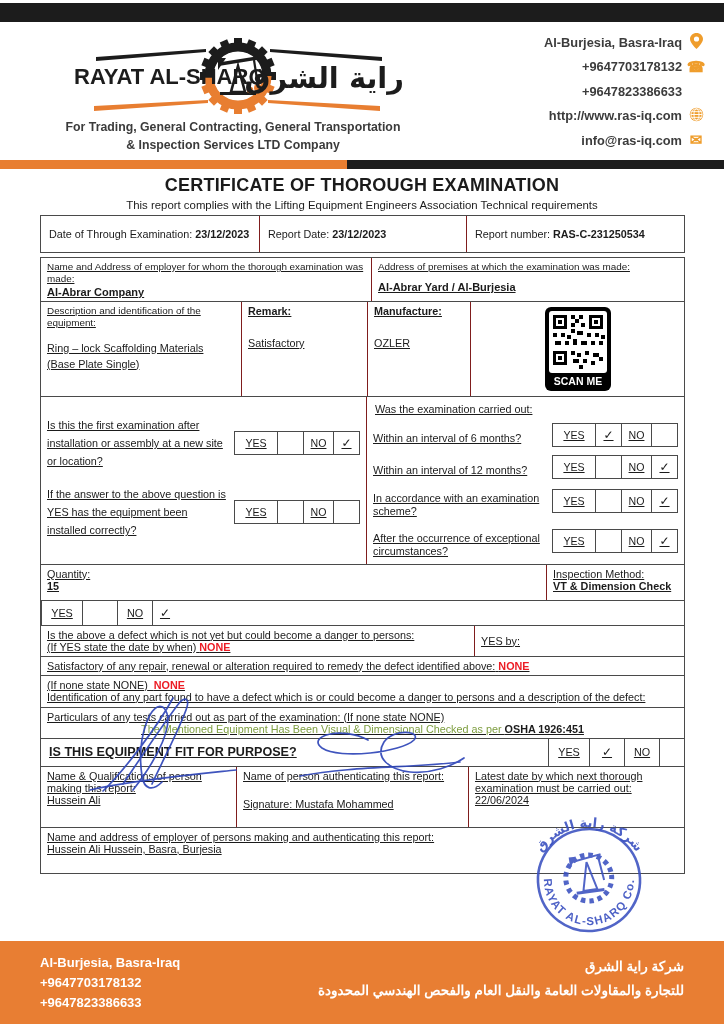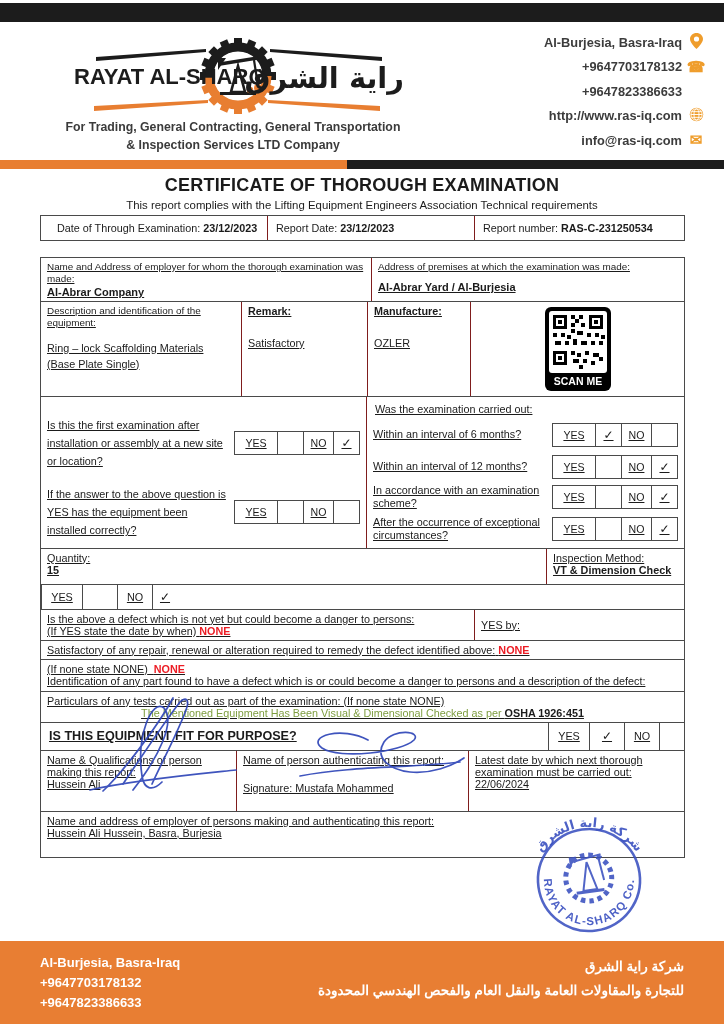--- a/index.html
+++ b/index.html
@@ -19,22 +19,22 @@
                   font-size:12.8px; font-weight:bold; color:#3c3c3c; }
   .contact-ic { width:24px; text-align:center; margin-left:2px; color:#EF9D2C; font-size:15px; }
   .stripe { position:absolute; top:160px; left:0; width:724px; height:9px; display:flex; }
   .stripe-orange { width:347px; height:100%; background:#E87E31; }
   .stripe-black { width:377px; height:100%; background:#1c1c1c; }
   
   .title-block { position:absolute; top:175px; left:0; width:724px; text-align:center; }
   .title-block h1 { font-size:18px; letter-spacing:.2px; }
   .subtitle { font-size:11.4px; margin-top:3px; }
   
-  .dates-row { position:absolute; top:215px; left:40px; width:645px; height:26px;
-               display:flex; border:1px solid #4a4a4a; font-size:10.8px;padding-left:8px; }
+  .dates-row { position:absolute; top:215px; left:40px; width:645px; height:38px;
+               display:flex; border:1px solid #4a4a4a; font-size:10.8px; }
   .dates-row .c { display:flex; align-items:center; padding:0 8px; }
   .tbl { position:absolute; top:257px; left:40px; width:645px; border:1px solid #4a4a4a; font-size:10.8px;text-decoration:underline; }
   .trow { display:flex; align-items:stretch; }
   .trow + .trow { border-top:1px solid #4a4a4a; }
   .c { padding:3px 6px; }
   .c + .c { border-left:1px solid #7f1d1d; }
   .grow { flex:1 1 auto; }
   .lbl-sm { font-size:9.9px; line-height:1.25; }
   .b { font-weight:bold; }
   .bu { font-weight:bold; text-decoration:underline; }
@@ -44,21 +44,21 @@
   
   .cbg { display:flex; flex:0 0 124px; height:24px; border:1px solid #4a4a4a; background:#fff; }
   .cbg span { display:flex; align-items:center; justify-content:center; font-size:10.6px; }
   .cbg .cl { width:42px; } .cbg .cc { width:26px; border-left:1px solid #4a4a4a; font-size:12px; }
   .cbg .cn { width:30px; border-left:1px solid #4a4a4a; }
   
   .yn { display:flex; align-items:center; justify-content:center; border-left:1px solid #4a4a4a; }
   .w41{flex:0 0 41px;} .w35{flex:0 0 35px;} .w25{flex:0 0 25px; font-size:12px;}
   .qrow { display:flex; align-items:center; }
   .crow { display:flex; align-items:center; margin-bottom:5px; }
-  .crow .qt { flex:1 1 auto; padding-right:6px; line-height:1.25; }
+  .crow .qt { flex:1 1 auto; padding-right:6px; line-height:1.25;margin-top:8px; }
   .fit-q { font-size:12.6px; font-weight:bold; display:flex; align-items:center; padding-left:8px; }
   
   .sig1 { position:absolute; left:78px; top:692px; pointer-events:none; }
   .sig2 { position:absolute; left:282px; top:726px; pointer-events:none; }
   .stamp { position:absolute; left:518px; top:806px; }
   
   .footer { position:absolute; top:941px; left:0; width:724px; height:83px; background:#E87E33; color:#fff; }
   .footer-left { position:absolute; left:40px; top:12px; font-size:13px; font-weight:bold; line-height:1.55; }
   .footer-right { position:absolute; right:40px; top:14px; text-align:right; direction:rtl;
                   font-size:13.5px; font-weight:bold; line-height:1.75; }

